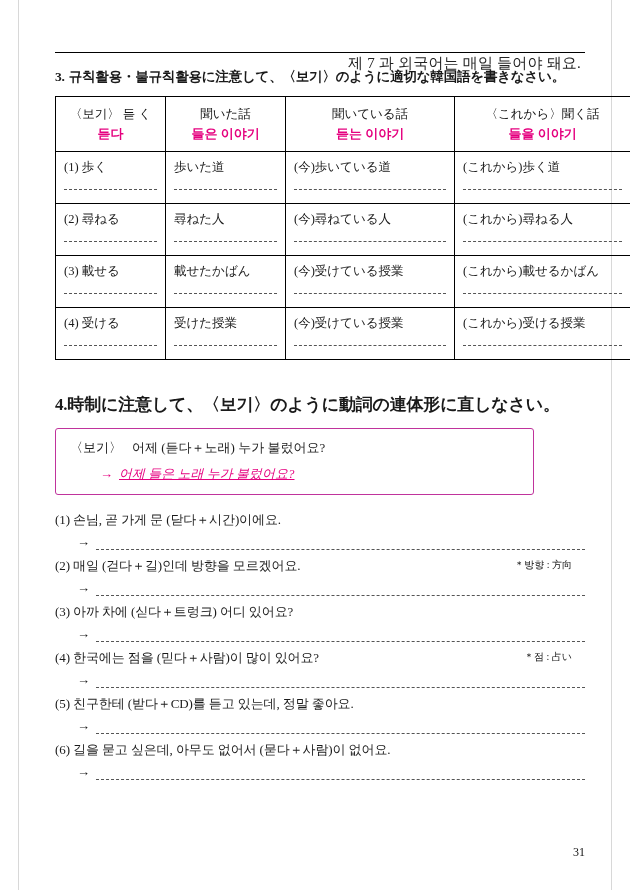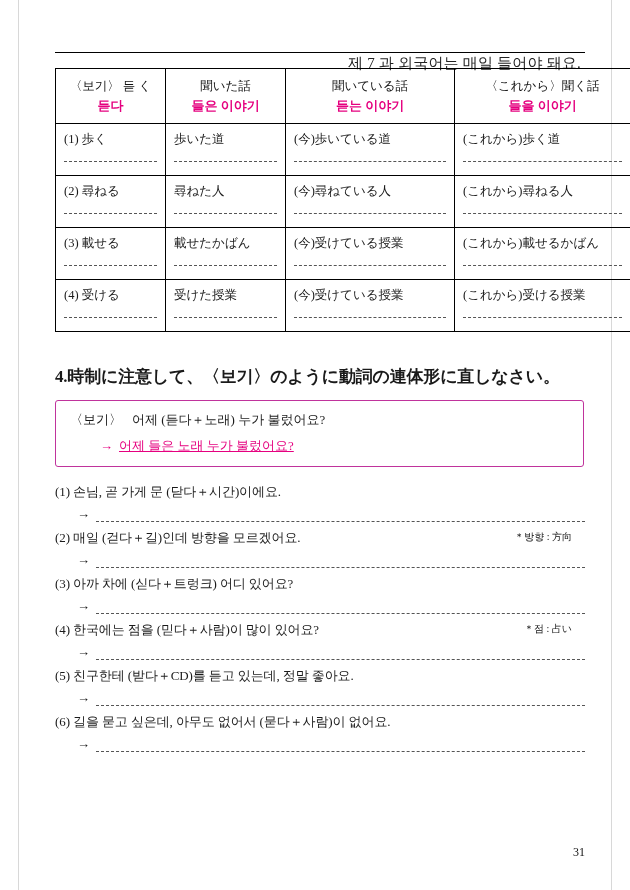--- a/index.html
+++ b/index.html
@@ -120,32 +120,33 @@
     font-size: 17px;
     font-weight: bold;
     margin-top: 33px;
     margin-bottom: 12px;
     letter-spacing: -0.2px;
   }
   .example-box {
     border: 1px solid #c0339c;
     border-radius: 3px;
     padding: 10px 14px 11px 14px;
-    width: 529px;
+    width: 479px;
     box-sizing: border-box;
   }
   .example-line1 {
     font-size: 13px;
     margin-bottom: 8px;
   }
   .example-line1 .tag { margin-right: 10px; }
   .example-line2 {
     font-size: 13px;
     color: #e5007f;
     padding-left: 30px;
+    font-style: italic;
   }
   .example-line2 .arrow { margin-right: 6px; }
   .example-line2 .ul {
     text-decoration: underline;
   }
 
   .items {
     margin-top: 16px;
   }
   .item {
@@ -196,20 +197,23 @@
 <div class="page">
 
   <div class="frame-left"></div>
   <div class="frame-right"></div>
 
   <div class="header">제 7 과  외국어는 매일 들어야 돼요.</div>
   <div class="header-rule"></div>
 
   <div class="content">
 
+    <div class="q-title">
+      <span class="num">3.</span><span>규칙활용・불규칙활용に注意して、〈보기〉のように適切な韓国語を書きなさい。</span>
+    </div>
 
     <table class="grid">
       <tbody>
         <tr>
           <td class="c0 hdr-cell">
             <span class="hdr-top">〈보기〉 듣 く</span>
             <span class="hdr-ans">듣다</span>
           </td>
           <td class="c1 hdr-cell">
             <span class="hdr-top">聞いた話</span>

